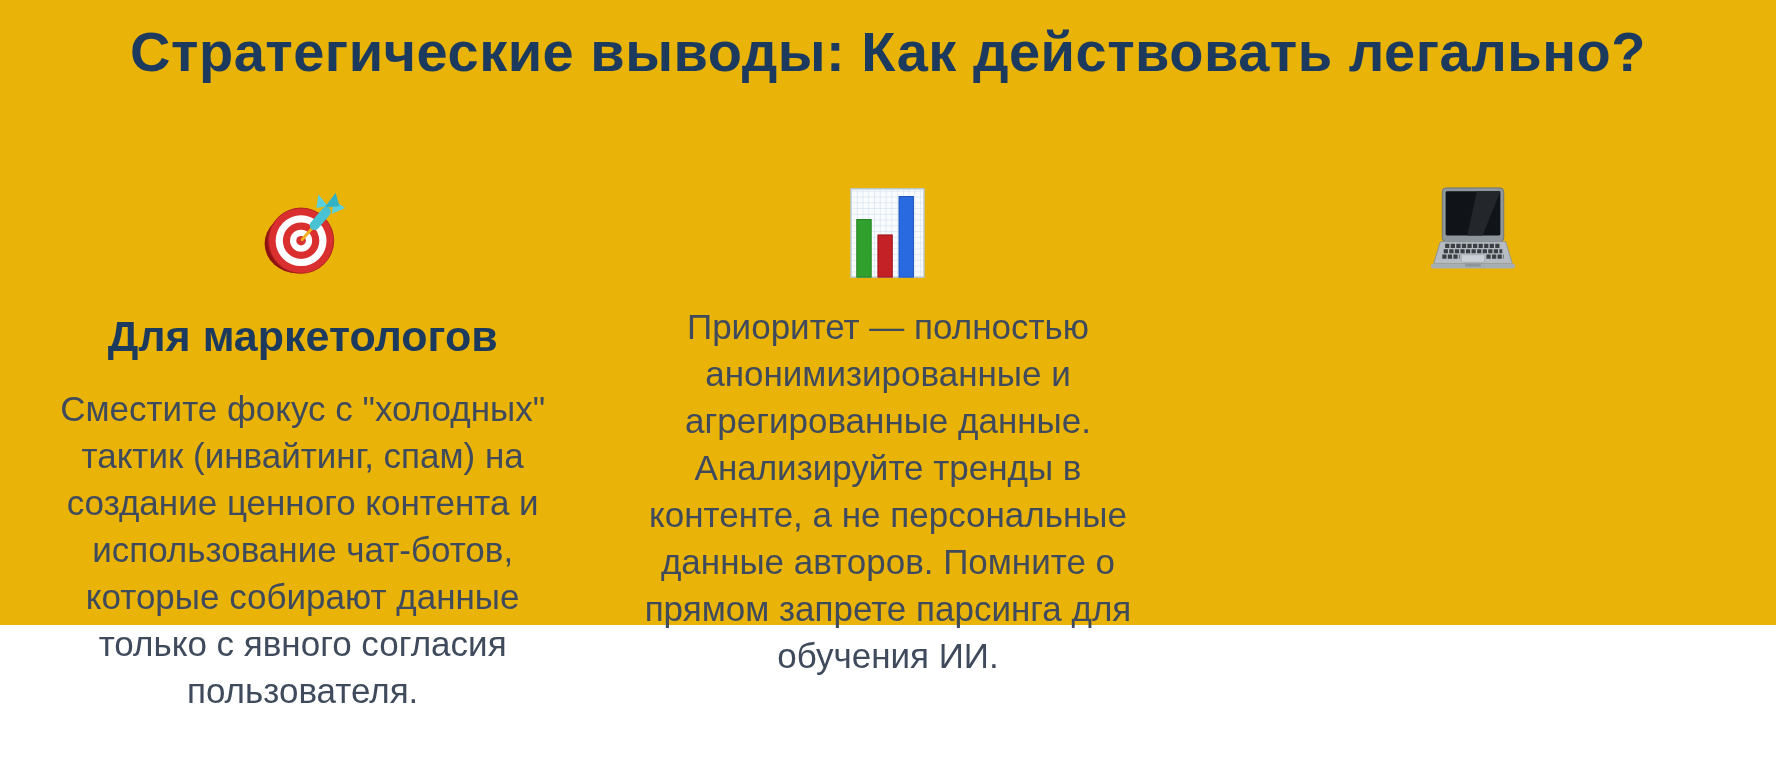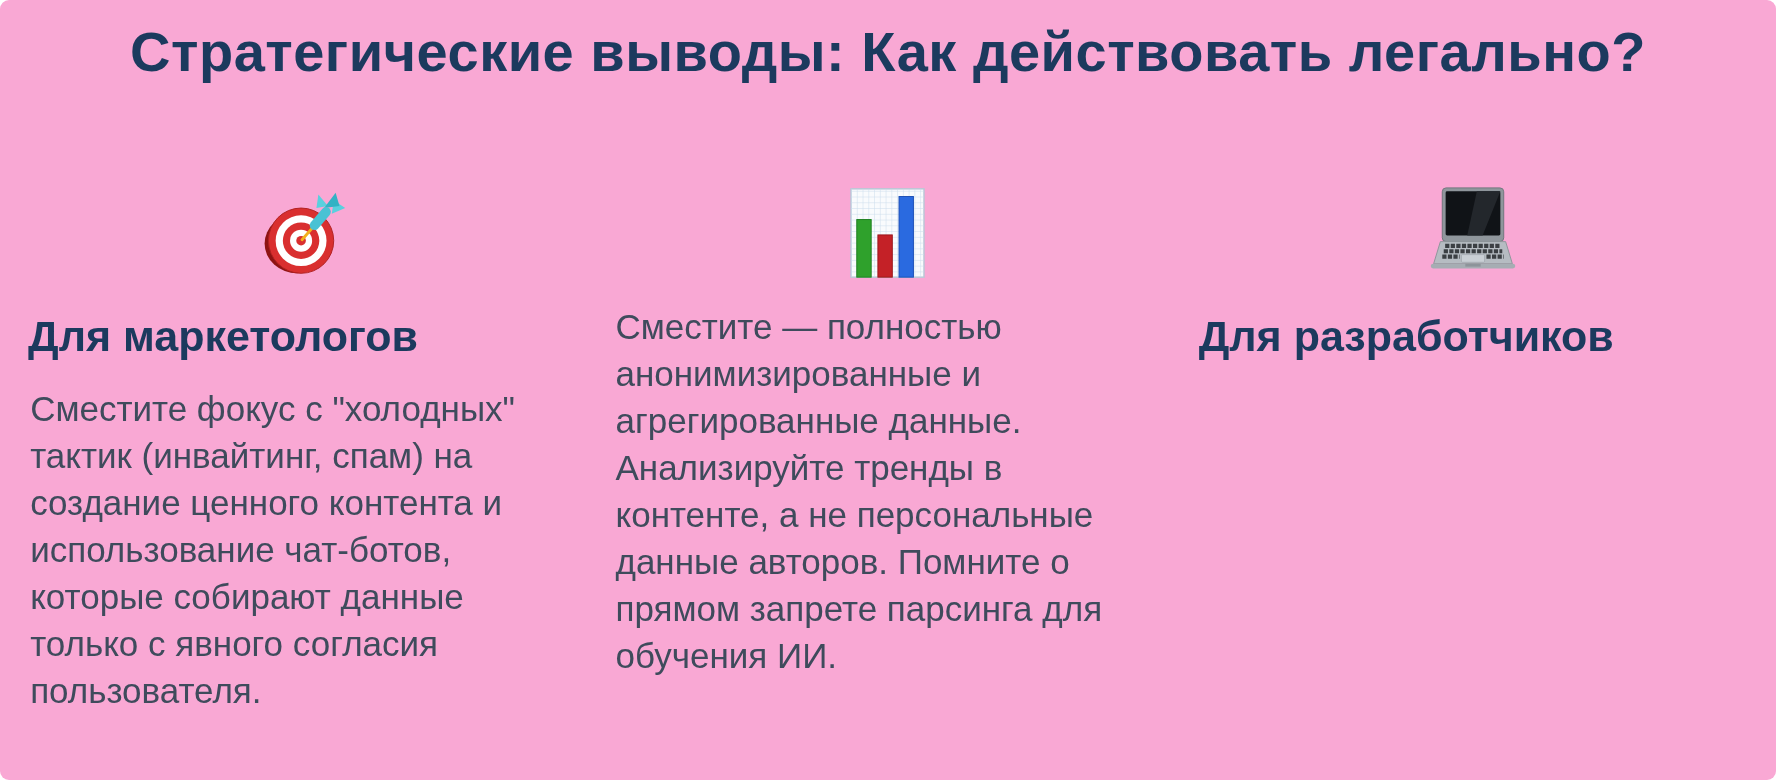--- a/index.html
+++ b/index.html
@@ -6,42 +6,42 @@
     margin: 0;
     padding: 0;
     background: #ffffff;
     width: 1776px;
     height: 780px;
     overflow: hidden;
     font-family: "Liberation Sans", "DejaVu Sans", sans-serif;
   }
   .slide {
     width: 1776px;
-    height: 780px;
-    background: #f9a8d4;
-    border-radius: 9px;
+    height: 625px;
+    background: #eab308;
   }
   .page-title {
     margin: 0;
     padding-top: 18px;
     text-align: center;
     font-size: 56px;
     line-height: 1.2;
     font-weight: 700;
     letter-spacing: 0.5px;
     color: #1c3a5e;
   }
   .cards {
     display: grid;
     grid-template-columns: repeat(3, 1fr);
     gap: 36px;
     padding: 0 28px;
     margin-top: 98px;
   }
   .card {
+    text-align: center;
   }
   .card-icon {
     height: 100px;
     display: flex;
     align-items: center;
     justify-content: center;
   }
   .card-heading {
     margin: 26px 0 0 0;
     font-size: 43px;
@@ -101,21 +101,21 @@
               <path d="M6 0H0V6" fill="none" stroke="#c9dcec" stroke-width="1"></path>
             </pattern>
           </defs>
           <rect x="6" y="4" width="76" height="92" fill="#f9fbfd" stroke="#b8c7d6" stroke-width="1.5"></rect>
           <rect x="6" y="4" width="76" height="92" fill="url(#gridp)"></rect>
           <rect x="12" y="36" width="15" height="60" fill="#2fa12c" stroke="#1d7f1e" stroke-width="1"></rect>
           <rect x="34" y="52" width="15" height="44" fill="#c42127" stroke="#9b161b" stroke-width="1"></rect>
           <rect x="56" y="12" width="15" height="84" fill="#2a6ae0" stroke="#1c4fb5" stroke-width="1"></rect>
         </svg>
       </div>
-      <p class="card-body">Сместите — полностью
+      <p class="card-body">Приоритет — полностью
 анонимизированные и
 агрегированные данные.
 Анализируйте тренды в
 контенте, а не персональные
 данные авторов. Помните о
 прямом запрете парсинга для
 обучения ИИ.</p>
     </article>
 
     <article class="card">
@@ -127,17 +127,16 @@
           <path d="M22 59 L90 59 L97 82 L15 82 Z" fill="#b6bcc2" stroke="#8d949a" stroke-width="1"></path>
           <line x1="27" y1="63.5" x2="85" y2="63.5" stroke="#3b3f43" stroke-width="4.4" stroke-dasharray="4.4 1.4"></line>
           <line x1="25.5" y1="69" x2="86.5" y2="69" stroke="#3b3f43" stroke-width="4.4" stroke-dasharray="4.4 1.4"></line>
           <line x1="24" y1="74.5" x2="42" y2="74.5" stroke="#3b3f43" stroke-width="4.4" stroke-dasharray="4.4 1.4"></line>
           <line x1="70" y1="74.5" x2="88" y2="74.5" stroke="#3b3f43" stroke-width="4.4" stroke-dasharray="4.4 1.4"></line>
           <rect x="44" y="72.5" width="24" height="8" rx="1" fill="#c9cfd5" stroke="#9aa1a7" stroke-width="0.6"></rect>
           <rect x="12" y="82" width="88" height="5" rx="2.5" fill="#a6adb3"></rect>
           <rect x="48" y="82" width="16" height="3" fill="#8d949a"></rect>
         </svg>
       </div>
-      <h2 class="card-heading">Для разработчиков</h2>
     </article>
 
   </section>
 </main>
 
 </body></html>

